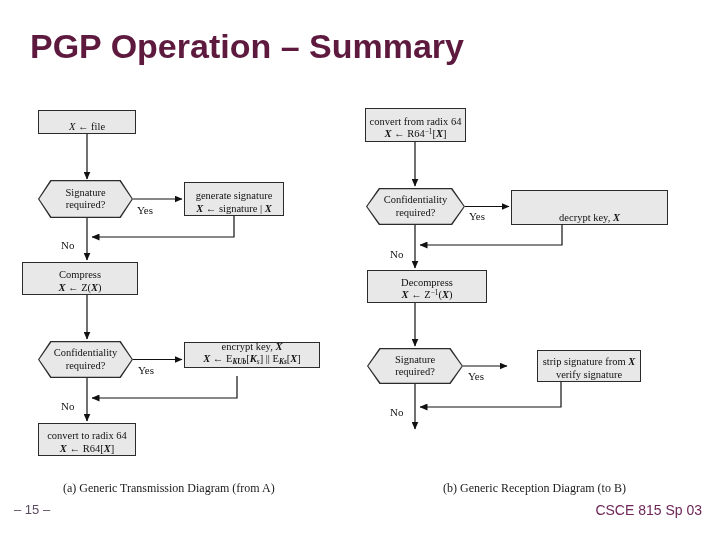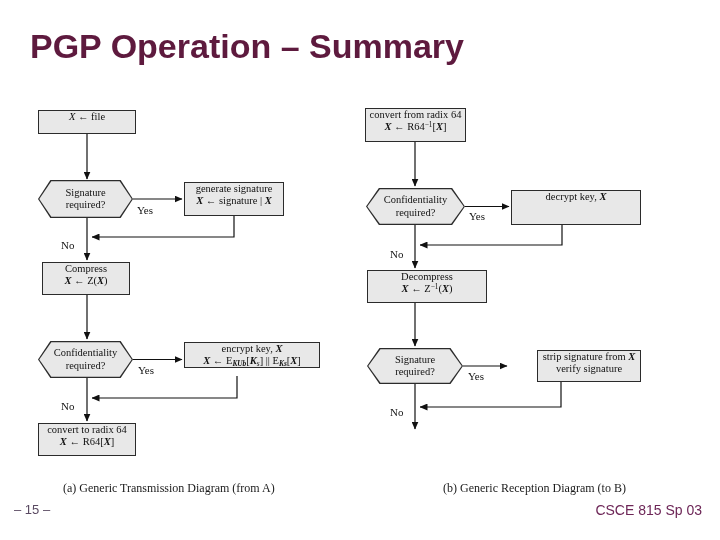--- a/index.html
+++ b/index.html
@@ -10,21 +10,21 @@
   .title{
     position:absolute;left:30px;top:27px;
     font-family:"Liberation Sans",sans-serif;font-weight:bold;
     font-size:34px;color:var(--title,#5e1a3e);white-space:nowrap;
   }
   svg.wires{position:absolute;left:0;top:0;pointer-events:none;}
   svg.wires path{stroke:var(--line,#111);stroke-width:1.2;fill:none;}
   .box{
     position:absolute;background:var(--node-fill,#e8e8e8);
     border:1px solid var(--node-border,#2b2b2b);
-    display:flex;flex-direction:column;align-items:center;justify-content:flex-start;
+    display:flex;flex-direction:column;align-items:center;justify-content:flex-end;
     text-align:center;font-size:10.5px;line-height:1.18;color:#111;
     box-sizing:border-box;white-space:nowrap;
   }
   .hex{
     position:absolute;display:flex;flex-direction:column;align-items:center;
     justify-content:center;text-align:center;font-size:10.5px;line-height:1.15;
     color:#111;box-sizing:border-box;
   }
   .hex::before{content:"";position:absolute;inset:0;background:var(--node-border,#2b2b2b);
     clip-path:polygon(0% 50%,13% 0%,87% 0%,100% 50%,87% 100%,13% 100%);}
@@ -92,21 +92,21 @@
 </div>
 
 <div class="branch" style="left:137px;top:184px">Yes</div>
 <div class="branch" style="left:61px;top:219px">No</div>
 
 <div class="box" style="left:184px;top:182px;width:100px;height:34px">
   <div class="nline">generate signature</div>
   <div class="nline"><span class="it bd">X</span><span> ← signature | </span><span class="it bd">X</span></div>
 </div>
 
-<div class="box" style="left:42px;top:262px;width:88px;height:33px">
+<div class="box" style="left:22px;top:262px;width:116px;height:33px">
   <div class="nline">Compress</div>
   <div class="nline"><span class="it bd">X</span><span> ← Z(</span><span class="it bd">X</span><span>)</span></div>
 </div>
 
 <div class="hex" style="left:38px;top:341px;width:95px;height:37px">
   <div class="nline">Confidentiality</div>
   <div class="nline">required?</div>
 </div>
 
 <div class="branch" style="left:138px;top:344px">Yes</div>
@@ -130,21 +130,21 @@
 </div>
 
 <div class="hex" style="left:366px;top:188px;width:99px;height:37px">
   <div class="nline">Confidentiality</div>
   <div class="nline">required?</div>
 </div>
 
 <div class="branch" style="left:469px;top:190px">Yes</div>
 <div class="branch" style="left:390px;top:228px">No</div>
 
-<div class="box" style="left:511px;top:190px;width:130px;height:35px">
+<div class="box" style="left:511px;top:190px;width:157px;height:35px">
   <div class="nline"><span>decrypt key, </span><span class="it bd">X</span></div>
 </div>
 
 <div class="box" style="left:367px;top:270px;width:120px;height:33px">
   <div class="nline">Decompress</div>
   <div class="nline"><span class="it bd">X</span><span> ← Z</span><span class="sup">−1</span><span>(</span><span class="it bd">X</span><span>)</span></div>
 </div>
 
 <div class="hex" style="left:367px;top:348px;width:96px;height:36px">
   <div class="nline">Signature</div>

